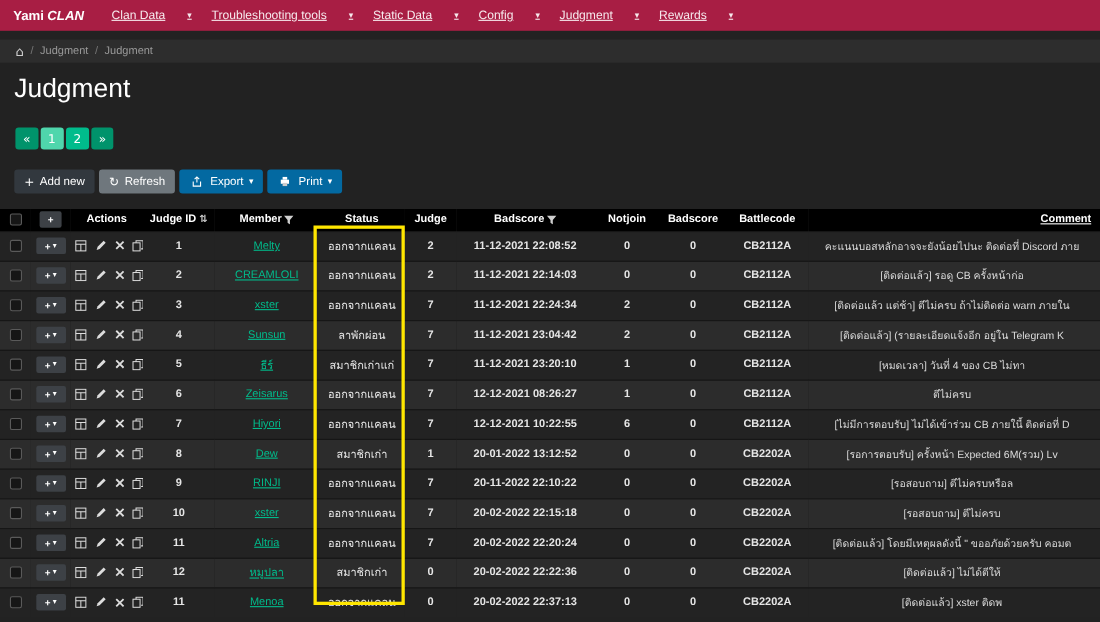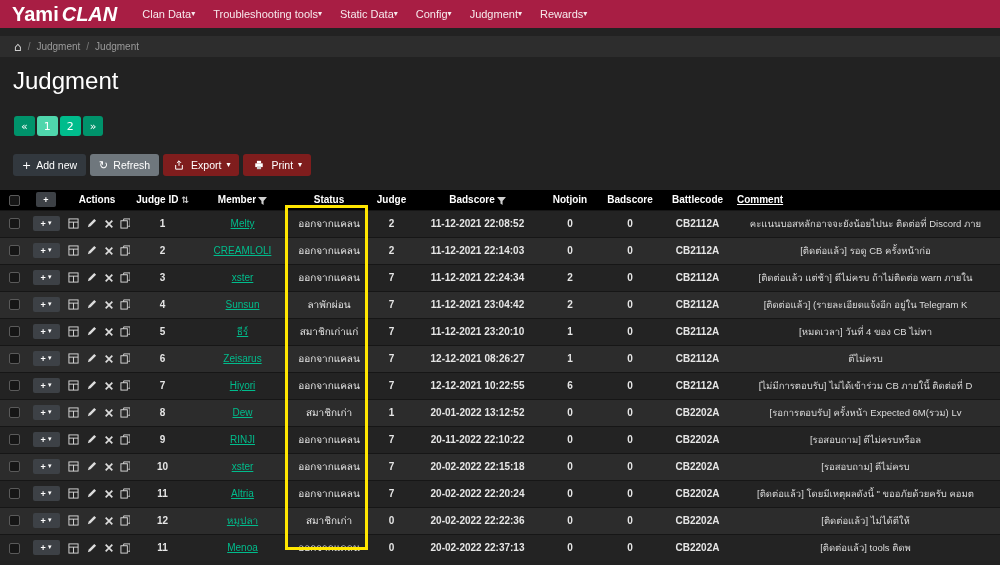--- a/index.html
+++ b/index.html
@@ -8,28 +8,28 @@
     position:relative;
     background:#222;
     font-family:"Liberation Sans", sans-serif;
     color:#e6e6e6;
   }
   
   .navbar {
     height:28px; background:#a81e44;
     display:flex; align-items:center; padding:0 12px;
   }
-  .brand { color:#fff; font-size:20px; margin-right:16px; cursor:pointer; white-space:nowrap; }
+  .brand { color:#fff; font-size:12px; margin-right:16px; cursor:pointer; white-space:nowrap; }
   .brand .b1 { font-weight:700; }
   .brand .b2 { font-weight:700; font-style:italic; margin-left:3px; }
   .nav-items { display:flex; align-items:center; height:100%; }
   .nav-item {
-    display:flex; align-items:center; gap:0;
+    display:flex; align-items:center; gap:20px;
     color:rgba(255,255,255,.9); font-size:11px; padding:0 9px; height:100%;
-    cursor:pointer; white-space:nowrap;
+    cursor:pointer; white-space:nowrap;text-decoration:underline;
   }
   .caret { font-size:8px; font-family:"DejaVu Sans", sans-serif; line-height:1; }
   
   .breadcrumb-bar {
     margin-top:8px; height:21px; background:#2d2d2d;
     display:flex; align-items:center; gap:6px;
     padding:0 14px; font-size:10px; color:#9a9a9a;
   }
   .home-icon { color:#cfcfcf; font-size:12px; font-family:"DejaVu Sans", sans-serif; cursor:pointer; }
   .crumb { color:#9a9a9a; cursor:pointer; }
@@ -51,29 +51,29 @@
   .toolbar { display:flex; gap:4px; margin:18px 0 0 13px; }
   .btn {
     height:22px; display:inline-flex; align-items:center; gap:5px;
     padding:0 9px; font-size:10.5px; color:#fff;
     border:none; border-radius:3px; cursor:pointer;
     font-family:"Liberation Sans", sans-serif;
   }
   .btn .bicon { font-family:"DejaVu Sans", sans-serif; font-size:11px; line-height:1; }
   .btn-add { background:#32383e; }
   .btn-refresh { background:#6f777d; }
-  .btn-export, .btn-print { background:#7f1d1d; }
+  .btn-export, .btn-print { background:#0369a1; }
   
   table { width:1000px; border-collapse:collapse; table-layout:fixed; margin-top:14px; }
   thead th {
     background:#000; color:#fff; font-weight:700; font-size:10px;
     height:20px; text-align:center; padding:0 2px; white-space:nowrap; cursor:pointer;
   }
   thead th .sort-icon { font-family:"DejaVu Sans", sans-serif; font-size:9px; color:#ccc; }
-  th.c-comment { text-align:left; padding-right:8px; }
+  th.c-comment { text-align:right; padding-right:8px; }
   th.c-comment span { text-decoration:underline; }
   tbody td {
     height:27px; text-align:center; color:#e6e6e6; font-size:10px;
     padding:0 2px; border-top:1px solid #161616; white-space:nowrap; overflow:hidden;
   }
   tbody tr:nth-child(odd)  { background:#232323; }
   tbody tr:nth-child(even) { background:#2c2c2c; }
   td.c-id, td.c-num, td.c-ts { font-weight:700; }
   td.c-member a { color:#00bc8c; text-decoration:underline; cursor:pointer; }
   td.c-status { font-size:10px; }
@@ -675,18 +675,18 @@
             </svg></span>
     </td>
     <td class="c-id">11</td>
     <td class="c-member"><a href="#">Menoa</a></td>
     <td class="c-status">ออกจากแคลน</td>
     <td class="c-num">0</td>
     <td class="c-ts">20-02-2022 22:37:13</td>
     <td class="c-num">0</td>
     <td class="c-num">0</td>
     <td class="c-num">CB2202A</td>
-    <td class="c-comment">[ติดต่อแล้ว] tools ติดพ</td>
+    <td class="c-comment">[ติดต่อแล้ว] xster ติดพ</td>
   </tr>
 </tbody>
 </table>
 
 <div class="annotation-box" style="border-color: rgb(255, 230, 0);"></div>
 
 </body></html>

